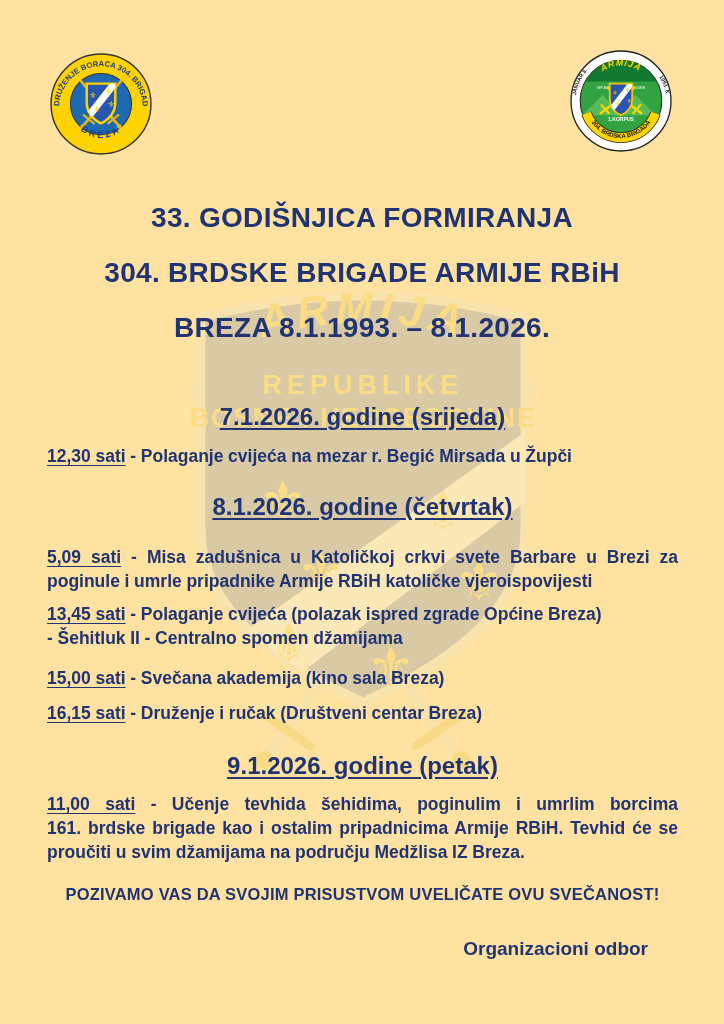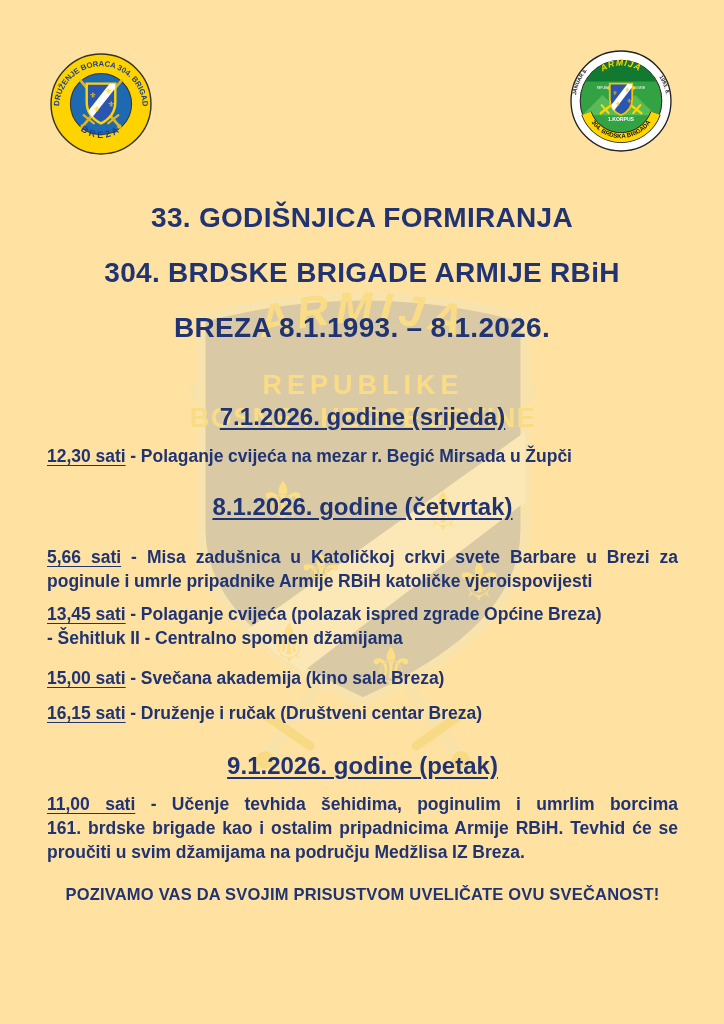--- a/index.html
+++ b/index.html
@@ -174,21 +174,21 @@
 
   <div class="content">
 
     <div class="heading h1">7.1.2026. godine (srijeda)</div>
     <p class="entry e1230">
       <span class="line"><span class="time">12,30 sati</span><span> - Polaganje cvijeća na mezar r. Begić Mirsada u Župči</span></span>
     </p>
 
     <div class="heading h2">8.1.2026. godine (četvrtak)</div>
     <p class="entry e0900">
-      <span class="line just"><span class="time">5,66 sati</span><span> - Misa zadušnica u Katoličkoj crkvi svete Barbare u Brezi za</span></span>
+      <span class="line just"><span class="time">5,09 sati</span><span> - Misa zadušnica u Katoličkoj crkvi svete Barbare u Brezi za</span></span>
       <span class="line">poginule i umrle pripadnike Armije RBiH katoličke vjeroispovijesti</span>
     </p>
     <p class="entry e1345">
       <span class="line"><span class="time">13,45 sati</span><span> - Polaganje cvijeća (polazak ispred zgrade Općine Breza)</span></span>
       <span class="line">- Šehitluk II - Centralno spomen džamijama</span>
     </p>
     <p class="entry e1500">
       <span class="line"><span class="time">15,00 sati</span><span> - Svečana akademija (kino sala Breza)</span></span>
     </p>
     <p class="entry e1615">
@@ -196,15 +196,16 @@
     </p>
 
     <div class="heading h3">9.1.2026. godine (petak)</div>
     <p class="entry">
       <span class="line just"><span class="time">11,00 sati</span><span> - Učenje tevhida šehidima, poginulim i umrlim borcima</span></span>
       <span class="line just">161. brdske brigade kao i ostalim pripadnicima Armije RBiH. Tevhid će se</span>
       <span class="line">proučiti u svim džamijama na području Medžlisa IZ Breza.</span>
     </p>
 
     <div class="invite">POZIVAMO VAS DA SVOJIM PRISUSTVOM UVELIČATE OVU SVEČANOST!</div>
+    <div class="signature">Organizacioni odbor</div>
   </div>
 
 </div>
 
 </body></html>

